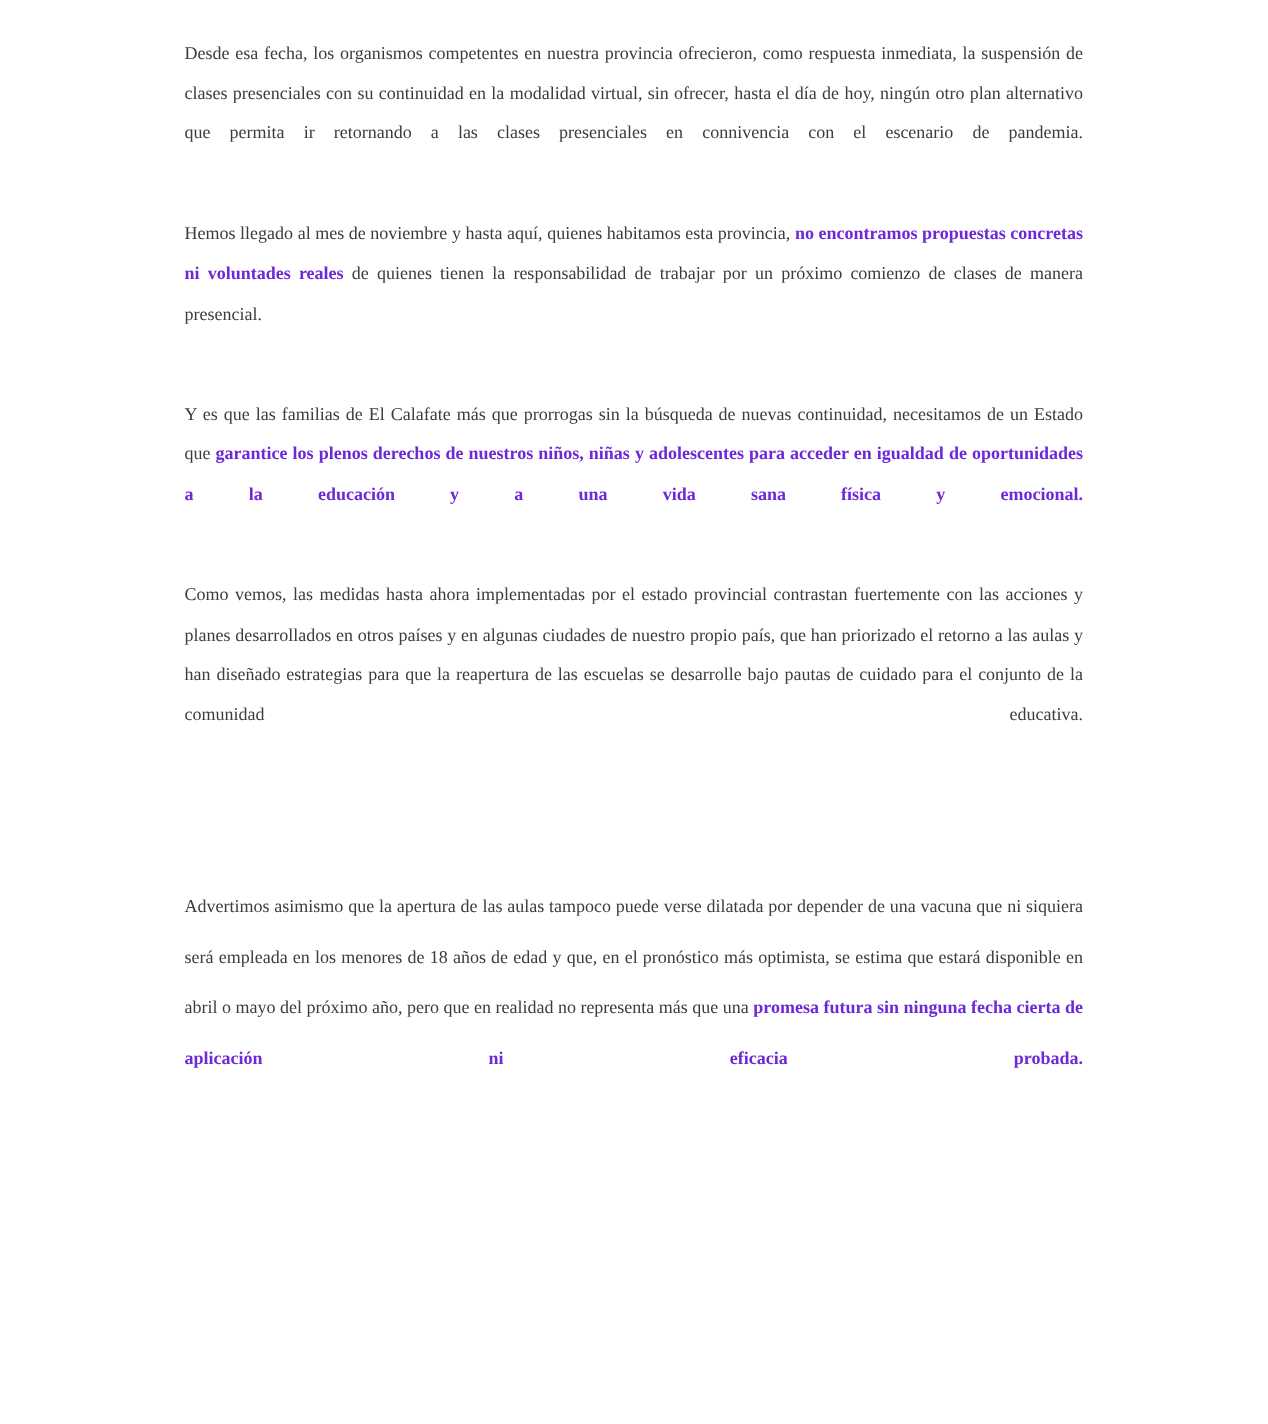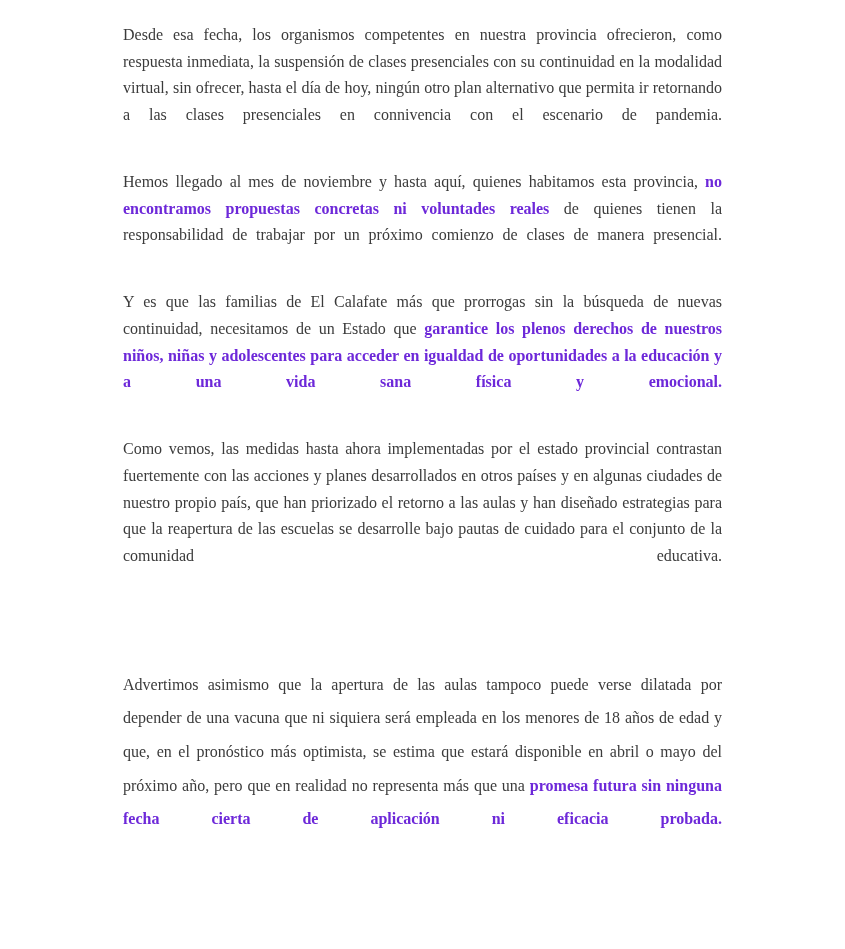--- a/index.html
+++ b/index.html
@@ -26,21 +26,21 @@
   }
 
   .doc-body {
     width: 599px;
   }
 
   p.para {
     margin: 0 0 14px 0;
     text-align: justify;
     text-justify: inter-word;
-    font-size: 16px;
+    font-size: 12px;
     line-height: 26.6px;
     color: #3b3b3b;
     hyphens: none;
     -webkit-hyphens: none;
   }
 
   p.para:last-child {
     margin-bottom: 0;
   }
 

